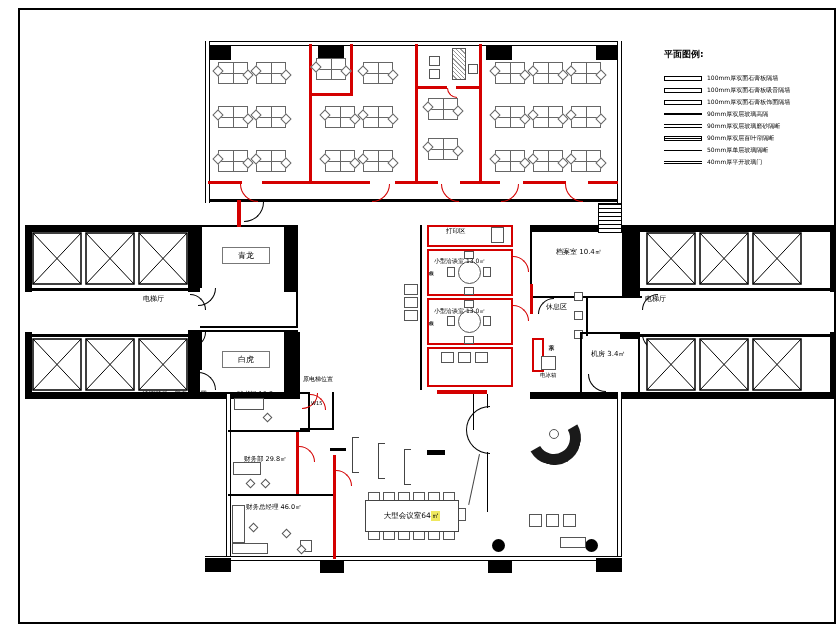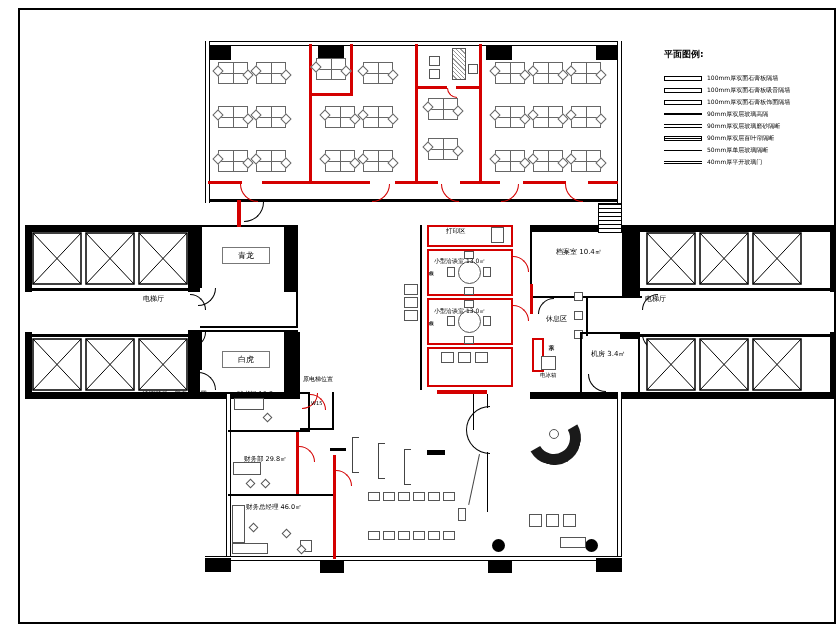--- a/index.html
+++ b/index.html
@@ -352,29 +352,33 @@
   <div class="roombox" style="left:222px;top:247px">
       <span>青龙</span>
     </div>
   <div class="roombox" style="left:222px;top:351px">
       <span>白虎</span>
     </div>
 
   <span class="lbl" style="left:143px;top:296px">电梯厅</span>
   <span class="lbl" style="left:645px;top:296px">电梯厅</span>
   <span class="lbl" style="left:556px;top:249px">档案室 10.4㎡</span>
-  <span class="lbl" style="left:546px;top:316px">休息区</span>
+  <span class="lbl" style="left:546px;top:304px">休息区</span>
   <span class="lbl vert" style="left:548px;top:340px;font-size:6px">茶水</span>
   <span class="lbl" style="left:591px;top:351px">机房 3.4㎡</span>
   <span class="lbl" style="left:540px;top:372px;font-size:5.5px">电冰箱</span>
   <span class="lbl" style="left:446px;top:228px;font-size:6.5px">打印区</span>
   <span class="lbl" style="left:434px;top:258px;font-size:6px">小型洽谈室 13.0㎡</span>
   <span class="lbl vert" style="left:428px;top:266px;font-size:5px">白板</span>
   <span class="lbl" style="left:434px;top:308px;font-size:6px">小型洽谈室 13.0㎡</span>
   <span class="lbl vert" style="left:428px;top:316px;font-size:5px">白板</span>
   <span class="lbl" style="left:303px;top:376px;font-size:6px">原电梯位置</span>
   <span class="lbl" style="left:142px;top:391px;font-size:6.5px">经调整后，新电梯位置</span>
   <span class="lbl" style="left:311px;top:401px;font-size:5px">W15</span>
   <span class="lbl" style="left:237px;top:391px;font-size:6.5px">秘书间 19.3㎡</span>
   <span class="lbl" style="left:244px;top:456px;font-size:6.5px">财务部 29.8㎡</span>
   <span class="lbl" style="left:246px;top:504px;font-size:6.5px">财务总经理 46.0㎡</span>
 
+  <div class="conf" style="left:365px;top:500px;width:92px;height:30px">
+    <span>大型会议室64</span>
+      <span class="hl">㎡</span>
+  </div>
 </div>
 
 </body></html>

